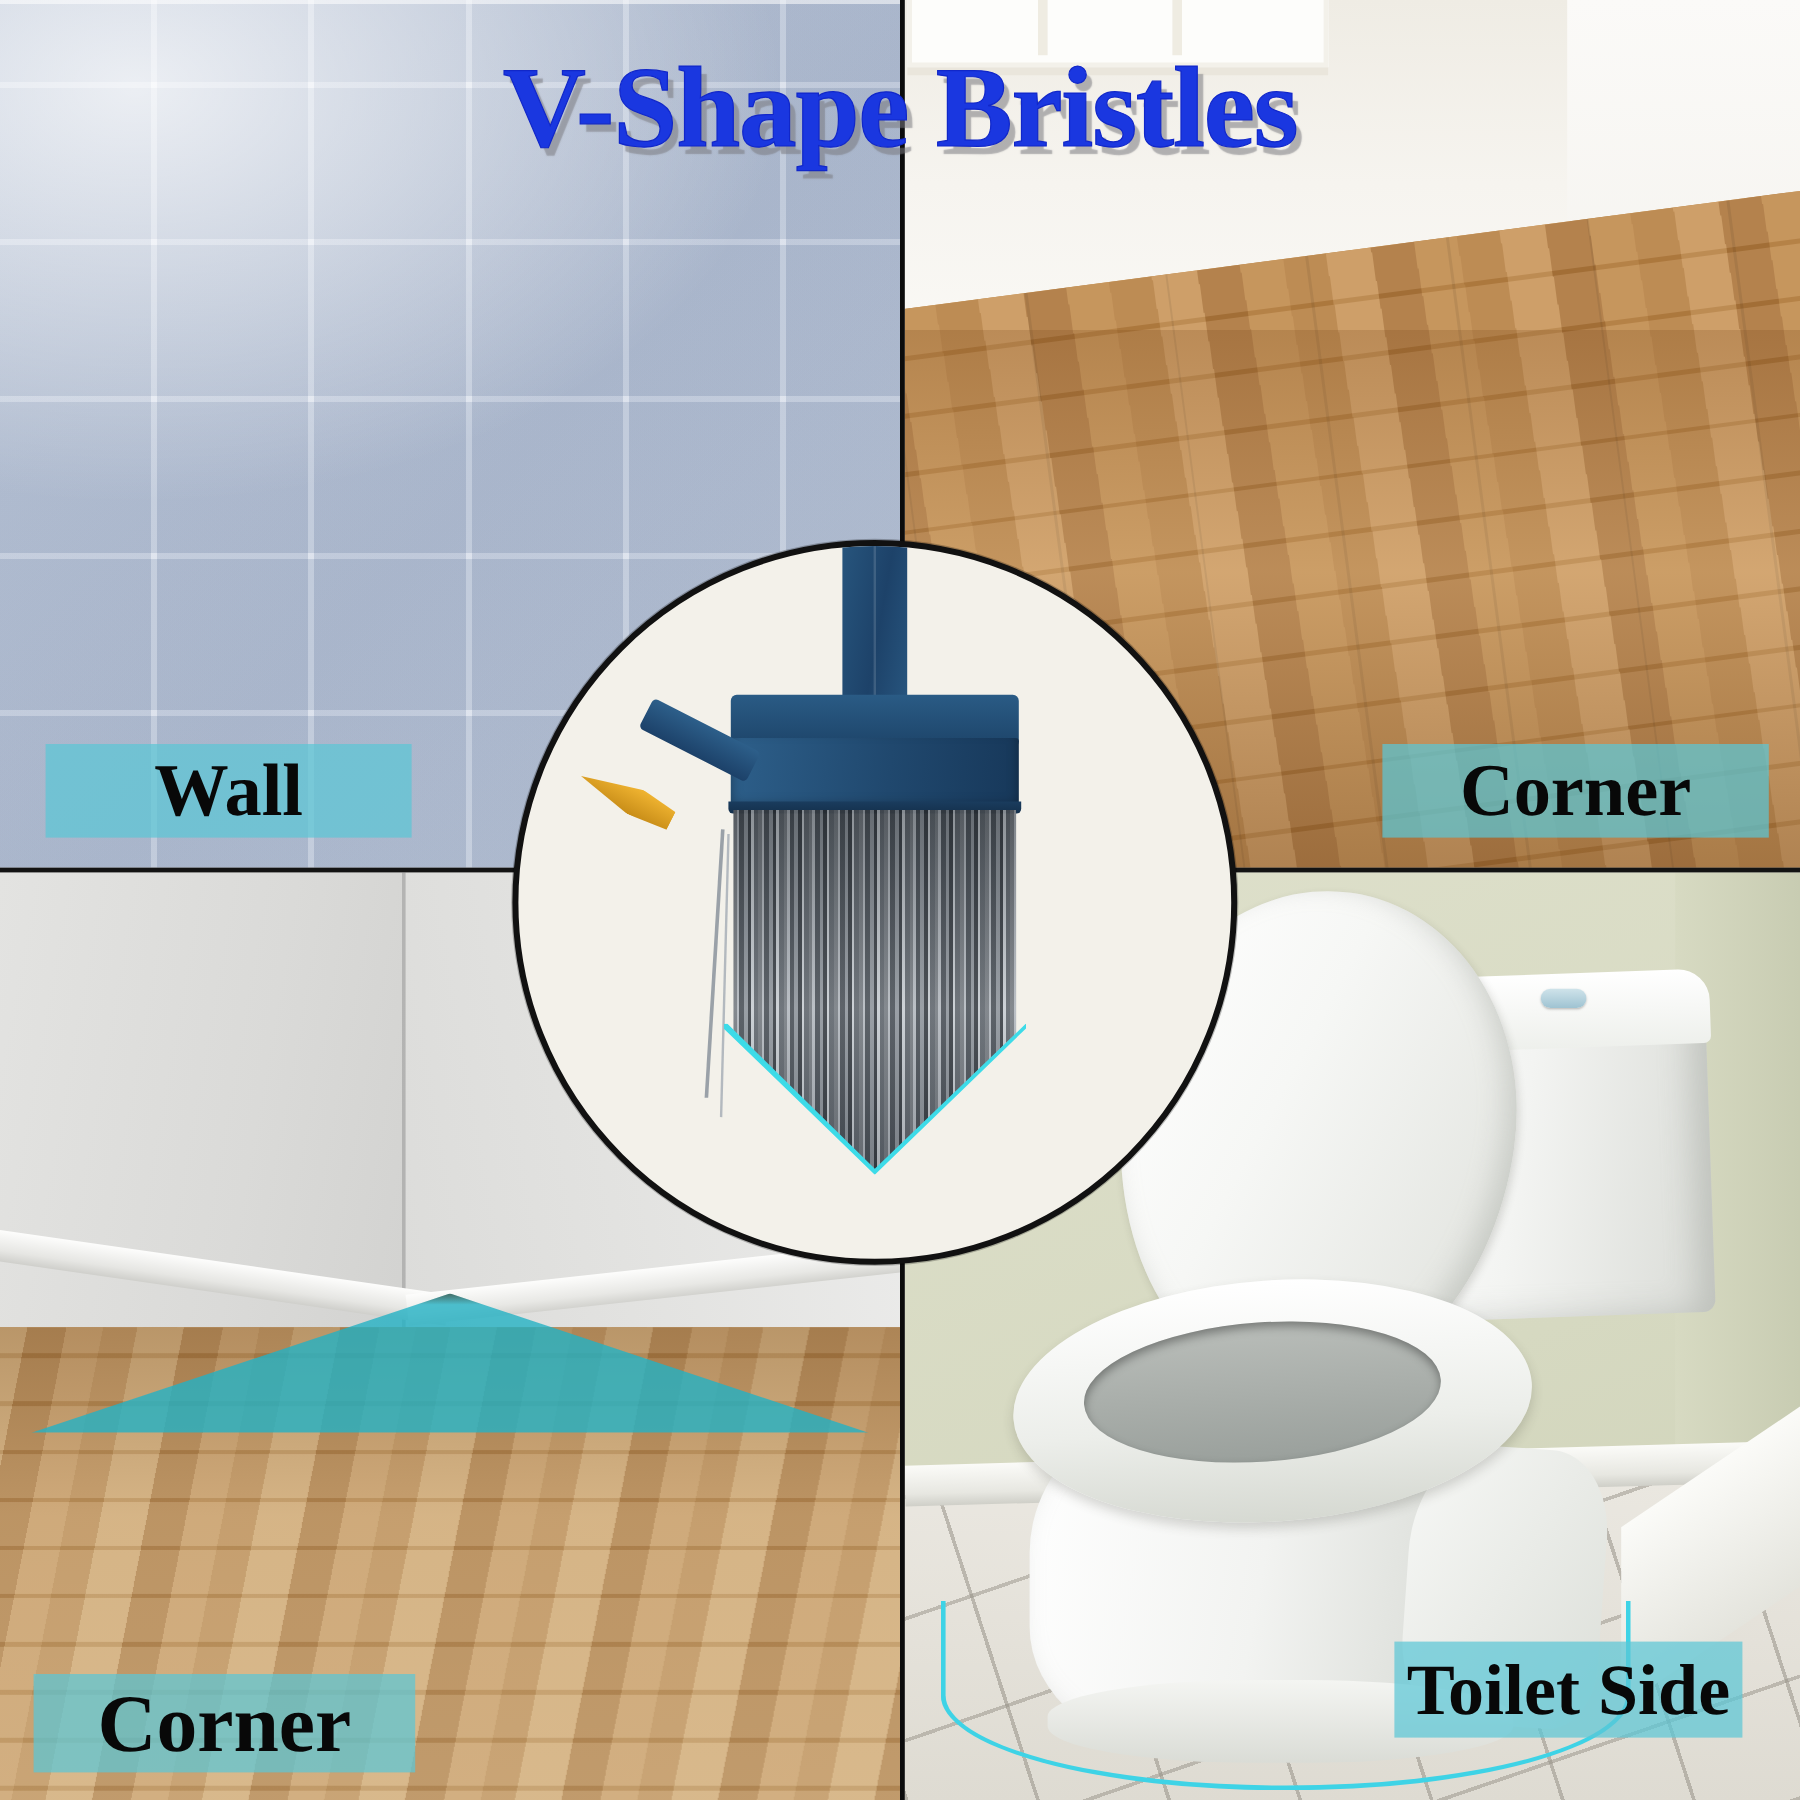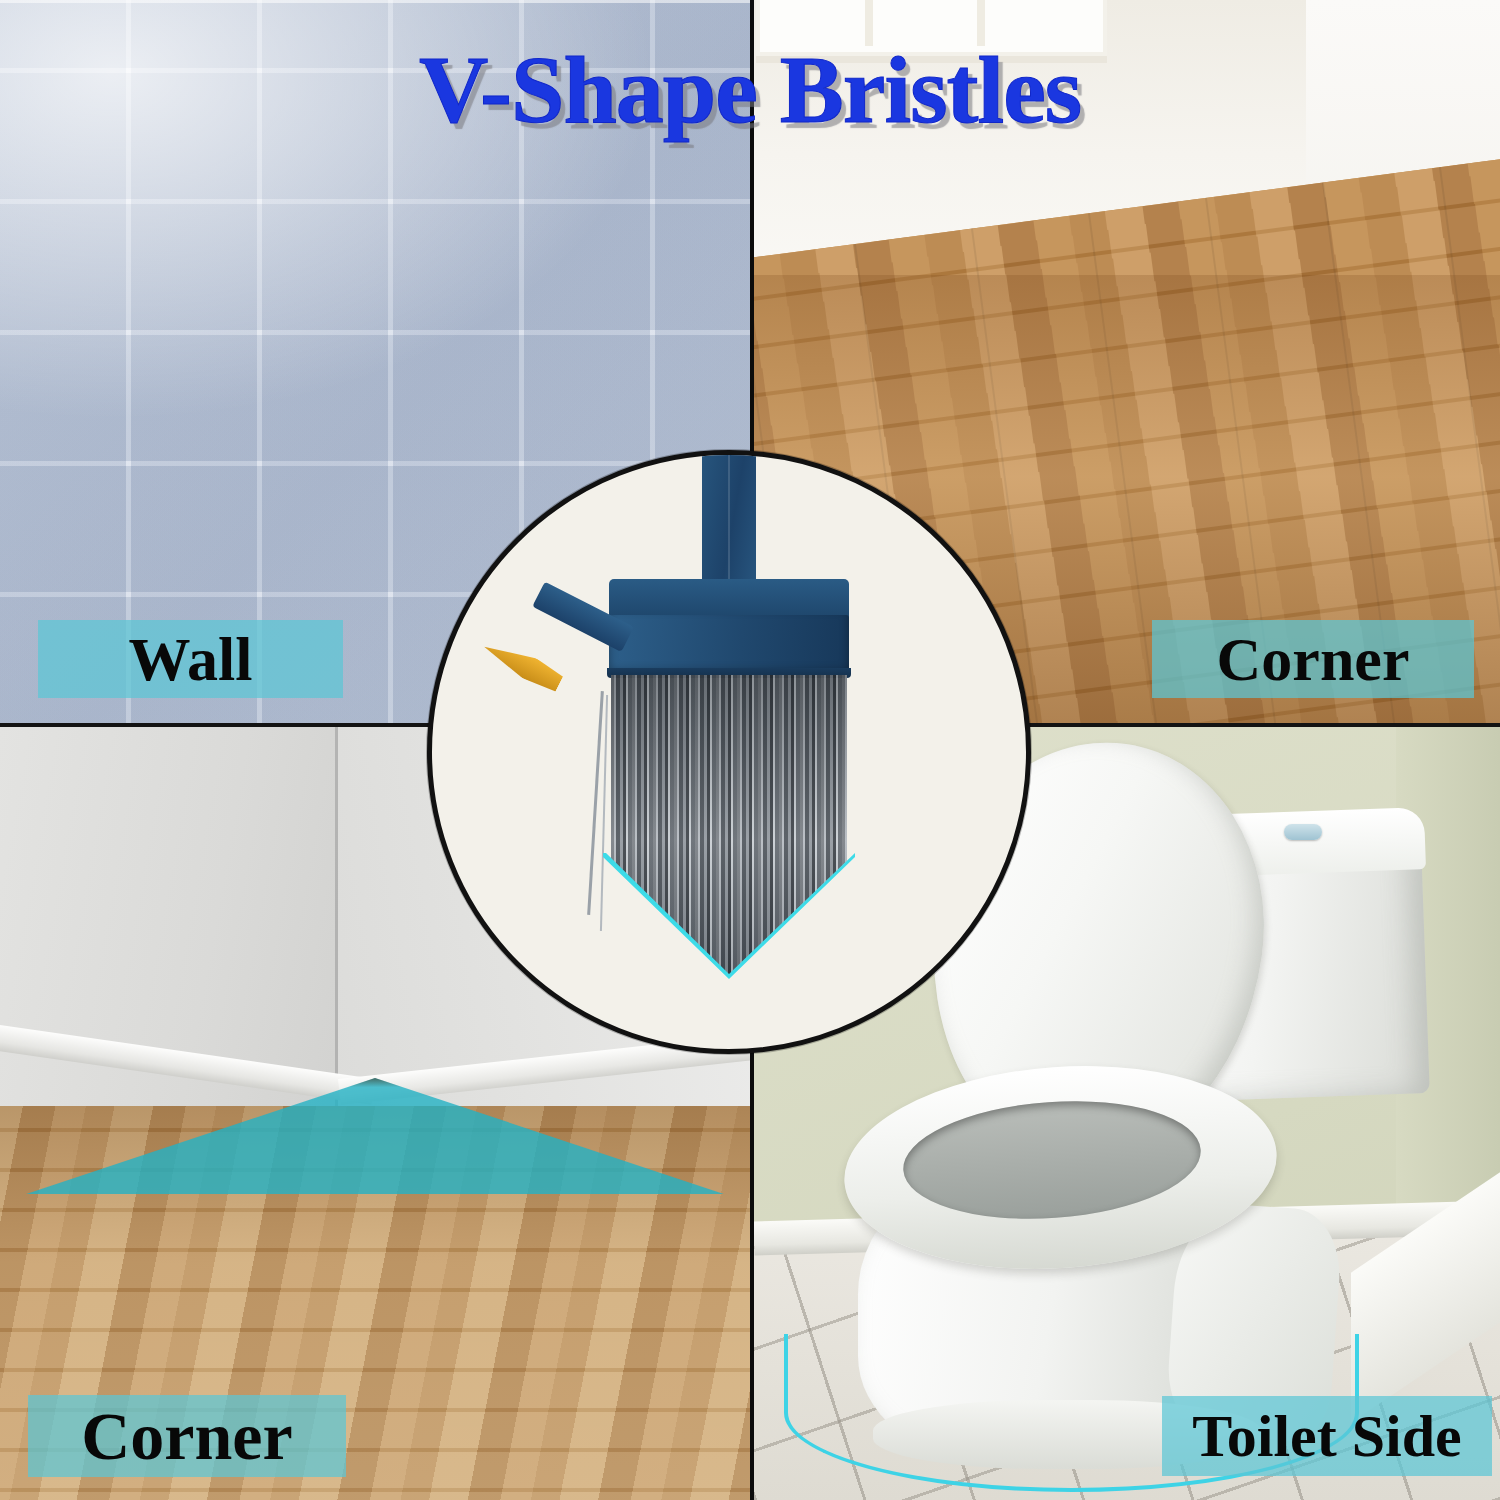--- a/index.html
+++ b/index.html
@@ -187,21 +187,21 @@
   
   .tag{
     position:absolute;background:rgba(92,198,214,.72);
     font-family:"Liberation Serif",serif;font-weight:700;color:#080808;
     display:flex;align-items:center;justify-content:center;
     line-height:1;white-space:nowrap;
   }
   #tag-wall{left:38px;top:620px;width:305px;height:78px;font-size:62px;}
   #tag-ground{left:1152px;top:620px;width:322px;height:78px;font-size:62px;}
   #tag-corner{left:28px;top:1395px;width:318px;height:82px;font-size:68px;}
-  #tag-toilet{left:1162px;top:1396px;width:330px;height:80px;font-size:60px;}
+  #tag-toilet{left:1162px;top:1368px;width:290px;height:80px;font-size:60px;}
 </style>
 </head>
 <body>
 
 <div id="stage">
 
   <div class="quad" id="q-wall">
     <div class="sheen"></div>
   </div>
 

